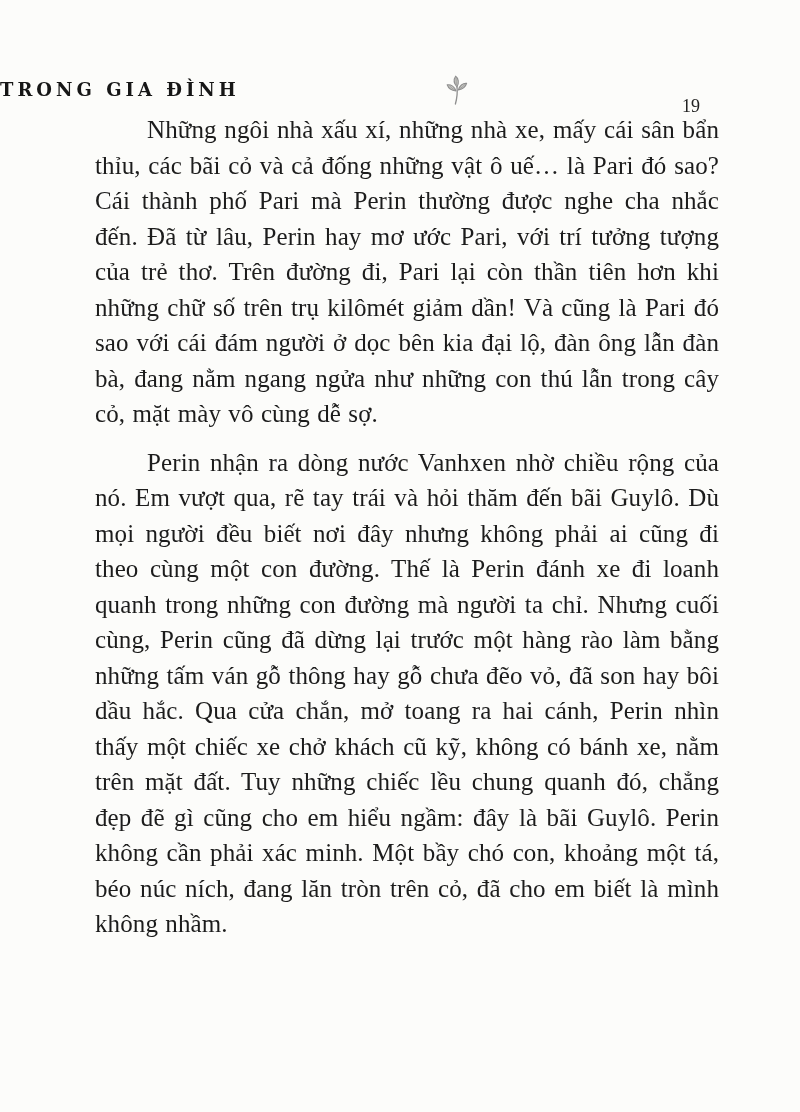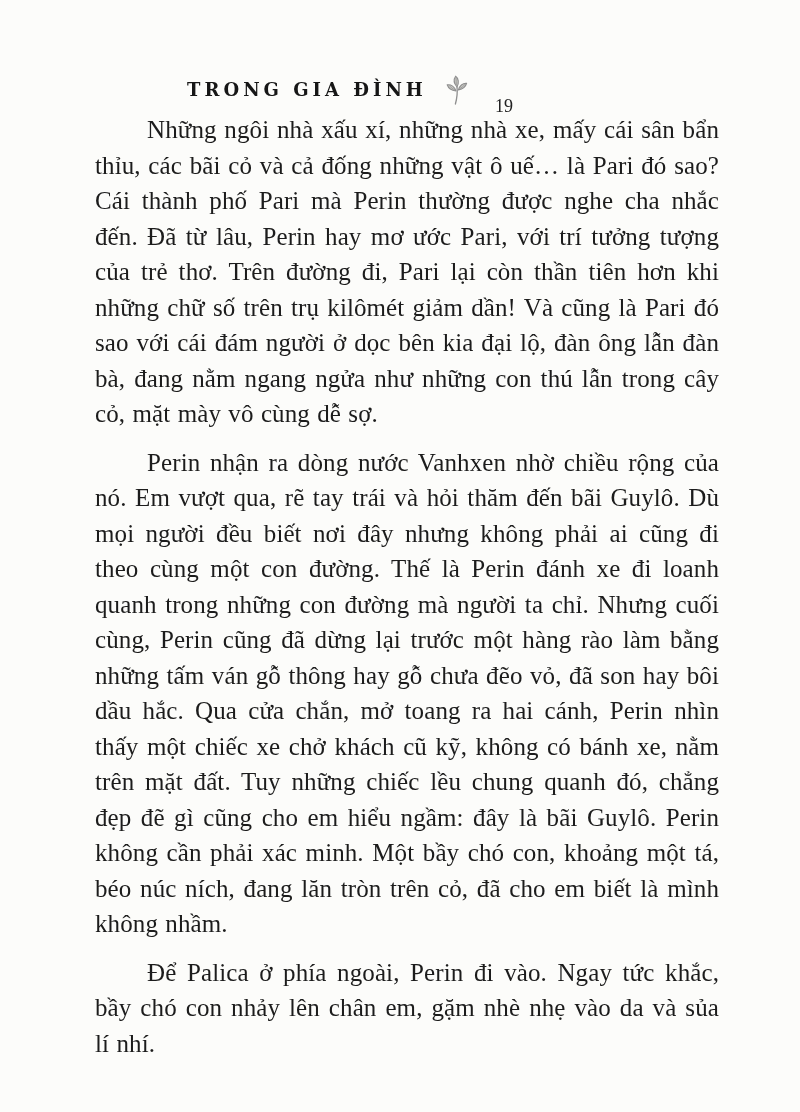--- a/index.html
+++ b/index.html
@@ -22,21 +22,21 @@
     box-sizing: border-box;
   }
   
   .running-head {
     position: absolute;
     top: 72px;
     left: 0;
     right: 92px;
     height: 34px;
     display: flex;
-    justify-content: center;
+    justify-content: space-between;
     align-items: center;
     gap: 16px;
   }
   .chapter-title {
     font-family: "DejaVu Serif", serif;
     font-weight: bold;
     font-size: 18px;
     letter-spacing: 4px;
     color: #161616;
     
@@ -104,16 +104,15 @@
         </g>
       </svg>
     </span>
 
     <span class="folio">19</span>
   </div>
 
   <div class="text-block">
     <p>Những ngôi nhà xấu xí, những nhà xe, mấy cái sân bẩn thỉu, các bãi cỏ và cả đống những vật ô uế… là Pari đó sao? Cái thành phố Pari mà Perin thường được nghe cha nhắc đến. Đã từ lâu, Perin hay mơ ước Pari, với trí tưởng tượng của trẻ thơ. Trên đường đi, Pari lại còn thần tiên hơn khi những chữ số trên trụ kilômét giảm dần! Và cũng là Pari đó sao với cái đám người ở dọc bên kia đại lộ, đàn ông lẫn đàn bà, đang nằm ngang ngửa như những con thú lẫn trong cây cỏ, mặt mày vô cùng dễ sợ.</p>
     <p>Perin nhận ra dòng nước Vanhxen nhờ chiều rộng của nó. Em vượt qua, rẽ tay trái và hỏi thăm đến bãi Guylô. Dù mọi người đều biết nơi đây nhưng không phải ai cũng đi theo cùng một con đường. Thế là Perin đánh xe đi loanh quanh trong những con đường mà người ta chỉ. Nhưng cuối cùng, Perin cũng đã dừng lại trước một hàng rào làm bằng những tấm ván gỗ thông hay gỗ chưa đẽo vỏ, đã son hay bôi dầu hắc. Qua cửa chắn, mở toang ra hai cánh, Perin nhìn thấy một chiếc xe chở khách cũ kỹ, không có bánh xe, nằm trên mặt đất. Tuy những chiếc lều chung quanh đó, chẳng đẹp đẽ gì cũng cho em hiểu ngầm: đây là bãi Guylô. Perin không cần phải xác minh. Một bầy chó con, khoảng một tá, béo núc ních, đang lăn tròn trên cỏ, đã cho em biết là mình không nhầm.</p>
-    <p>Để Palica ở phía ngoài, Perin đi vào. Ngay tức khắc, bầy chó con nhảy lên chân em, gặm nhè nhẹ vào da và sủa lí nhí.</p>
   </div>
 
 </div>
 
 </body></html>

